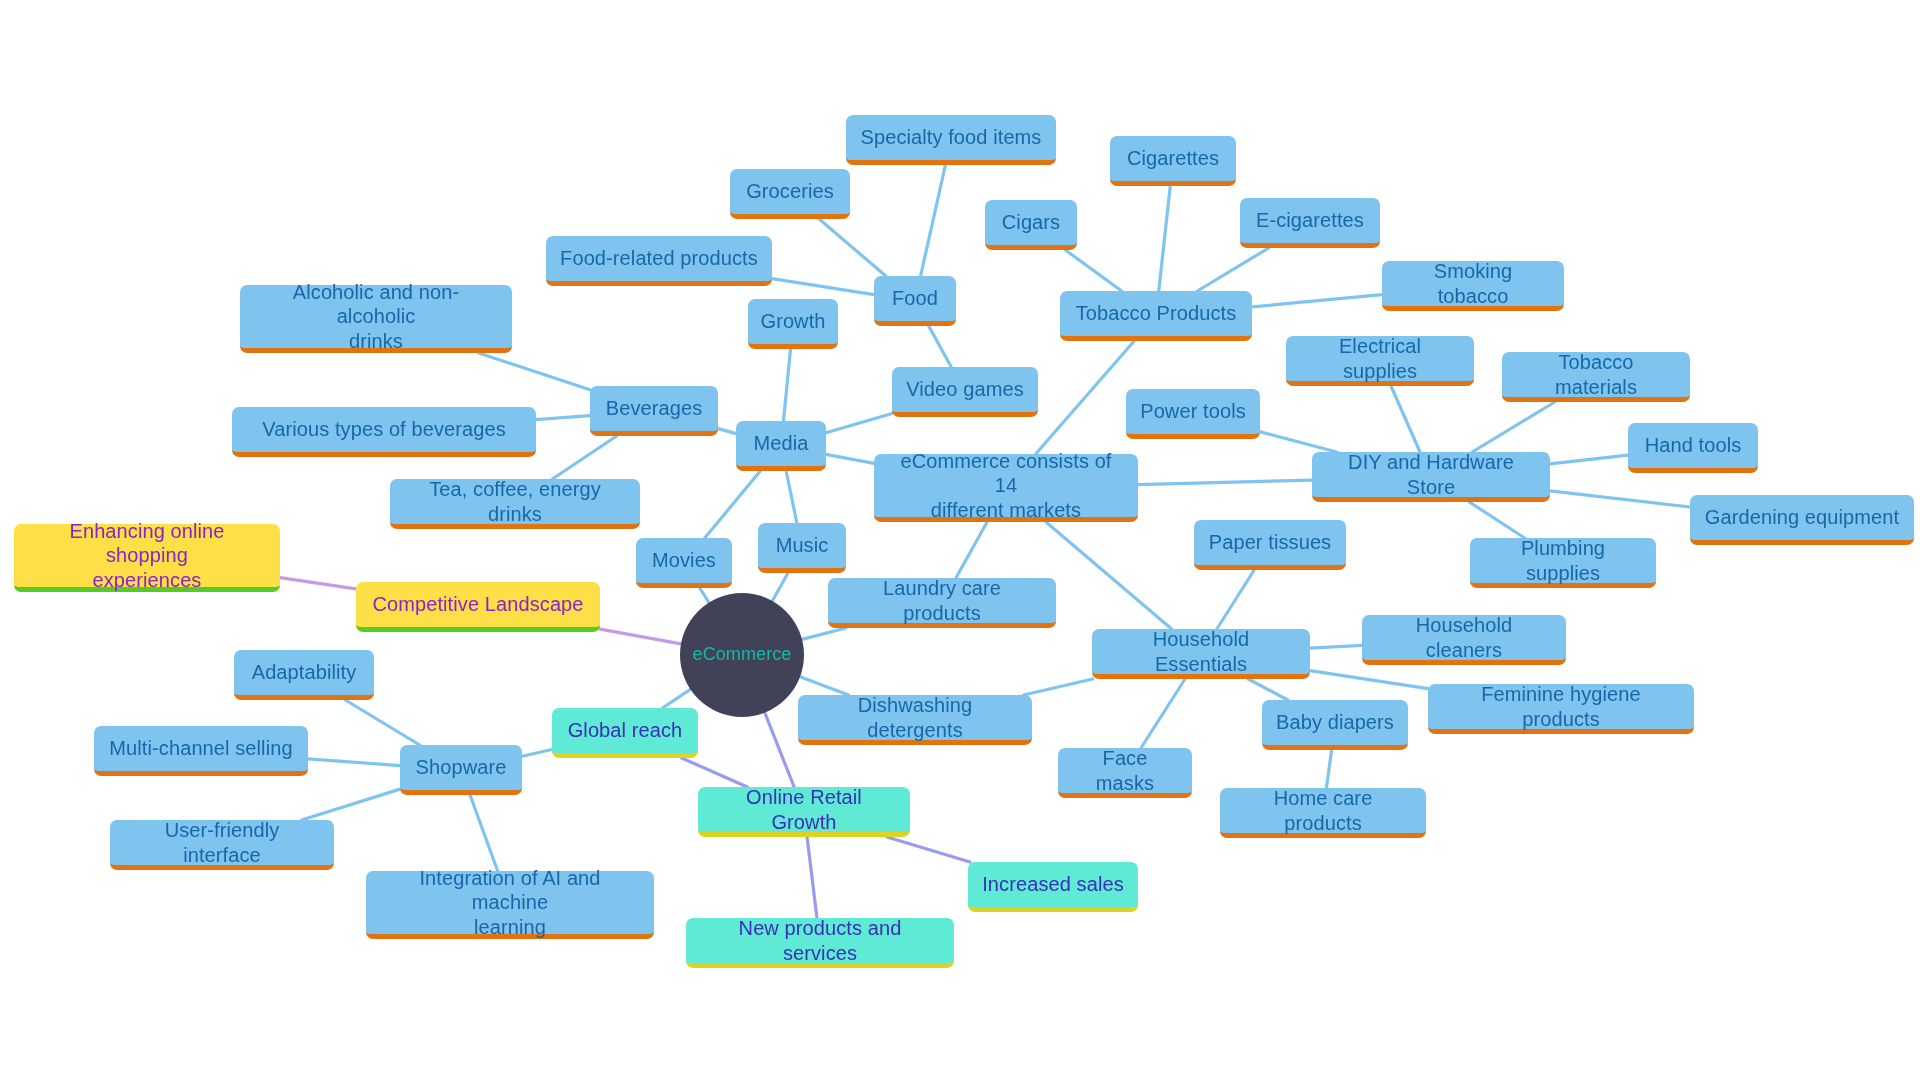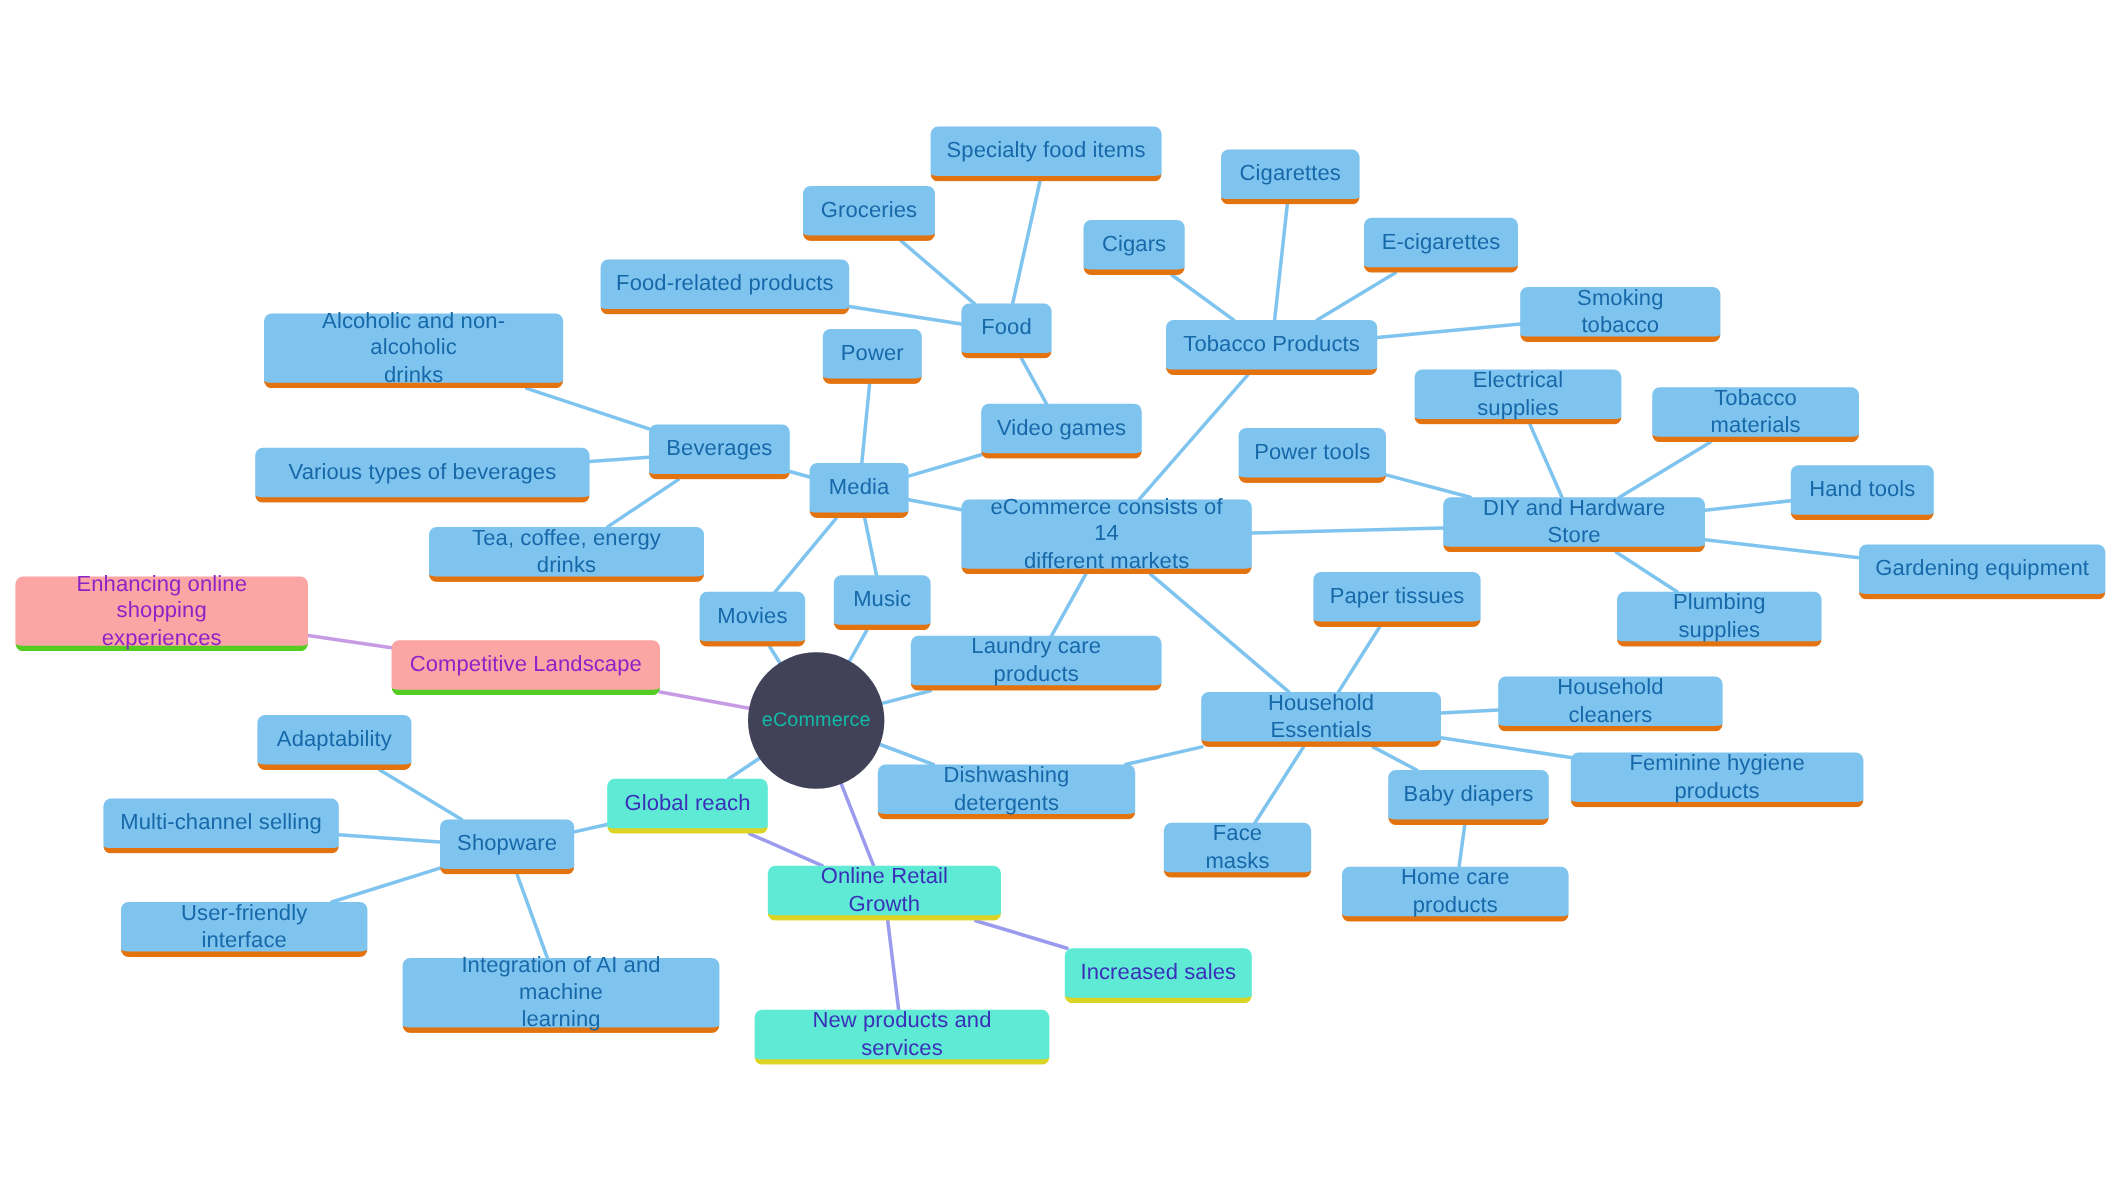--- a/index.html
+++ b/index.html
@@ -43,21 +43,21 @@
     letter-spacing: 0.1px;
     white-space: pre-line;
   }
   .node.blue {
     background: #7fc4ef;
     border-bottom: 5px solid #e2730f;
     color: #1668a8;
     font-size: 20px;
   }
   .node.violet {
-    background: #fca5a5;
+    background: #fde047;
     border-bottom: 5px solid #55cc22;
     color: #8b23c6;
     font-size: 20px;
   }
   .node.periwinkle {
     background: #5eead4;
     border-bottom: 5px solid #dbd425;
     color: #3a2fb8;
     font-size: 20px;
   }
@@ -132,21 +132,21 @@
       <div class="node blue" style="left: 1110px; top: 136px; width: 126px; height: 50px;"><span>Cigarettes</span></div>
       <div class="node blue" style="left: 730px; top: 169px; width: 120px; height: 50px;"><span>Groceries</span></div>
       <div class="node blue" style="left: 985px; top: 200px; width: 92px; height: 50px;"><span>Cigars</span></div>
       <div class="node blue" style="left: 1240px; top: 198px; width: 140px; height: 50px;"><span>E-cigarettes</span></div>
       <div class="node blue" style="left: 546px; top: 236px; width: 226px; height: 50px;"><span>Food-related products</span></div>
       <div class="node blue" style="left: 1382px; top: 261px; width: 182px; height: 50px;"><span>Smoking tobacco</span></div>
       <div class="node blue" style="left: 874px; top: 276px; width: 82px; height: 50px;"><span>Food</span></div>
       <div class="node blue" style="left: 240px; top: 285px; width: 272px; height: 68px;"><span>Alcoholic and non-alcoholic
 drinks</span></div>
       <div class="node blue" style="left: 1060px; top: 291px; width: 192px; height: 50px;"><span>Tobacco Products</span></div>
-      <div class="node blue" style="left: 748px; top: 299px; width: 90px; height: 50px;"><span>Power</span></div>
+      <div class="node blue" style="left: 748px; top: 299px; width: 90px; height: 50px;"><span>Growth</span></div>
       <div class="node blue" style="left: 1286px; top: 336px; width: 188px; height: 50px;"><span>Electrical supplies</span></div>
       <div class="node blue" style="left: 1502px; top: 352px; width: 188px; height: 50px;"><span>Tobacco materials</span></div>
       <div class="node blue" style="left: 892px; top: 367px; width: 146px; height: 50px;"><span>Video games</span></div>
       <div class="node blue" style="left: 1126px; top: 389px; width: 134px; height: 50px;"><span>Power tools</span></div>
       <div class="node blue" style="left: 590px; top: 386px; width: 128px; height: 50px;"><span>Beverages</span></div>
       <div class="node blue" style="left: 232px; top: 407px; width: 304px; height: 50px;"><span>Various types of beverages</span></div>
       <div class="node blue" style="left: 1628px; top: 423px; width: 130px; height: 50px;"><span>Hand tools</span></div>
       <div class="node blue" style="left: 736px; top: 421px; width: 90px; height: 50px;"><span>Media</span></div>
       <div class="node blue" style="left: 1312px; top: 452px; width: 238px; height: 50px;"><span>DIY and Hardware Store</span></div>
       <div class="node blue" style="left: 874px; top: 454px; width: 264px; height: 68px;"><span>eCommerce consists of 14

